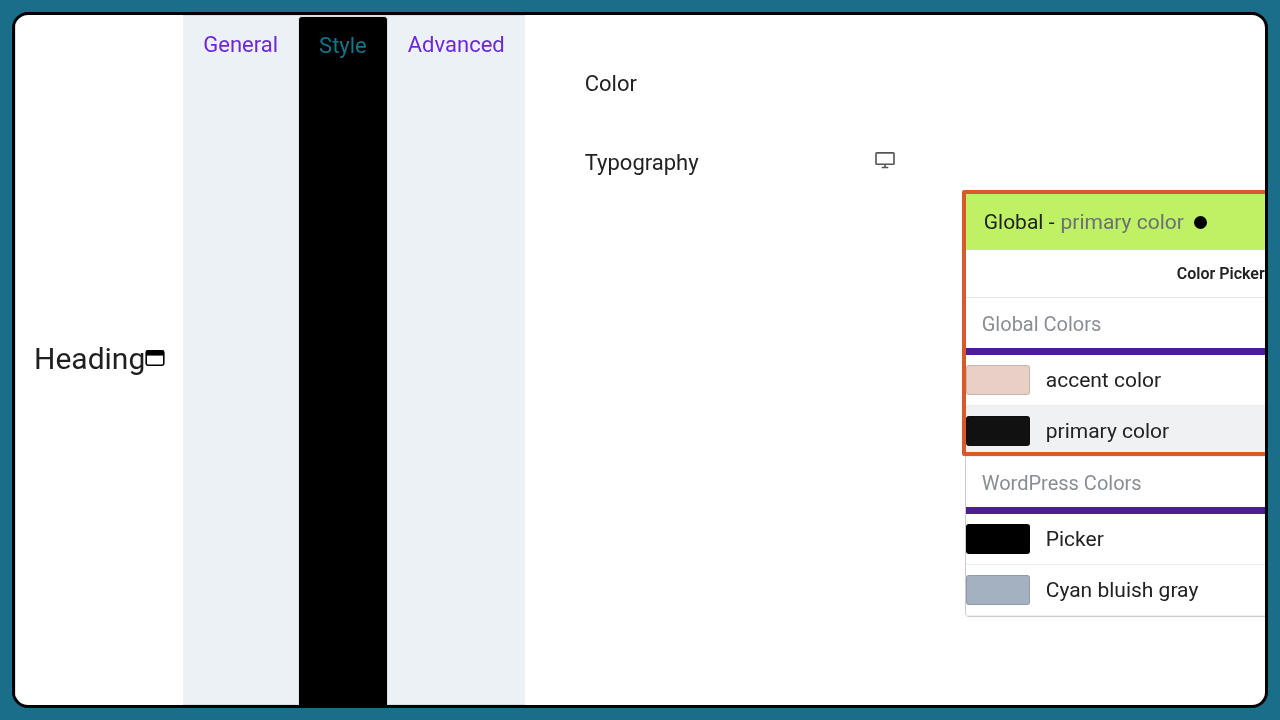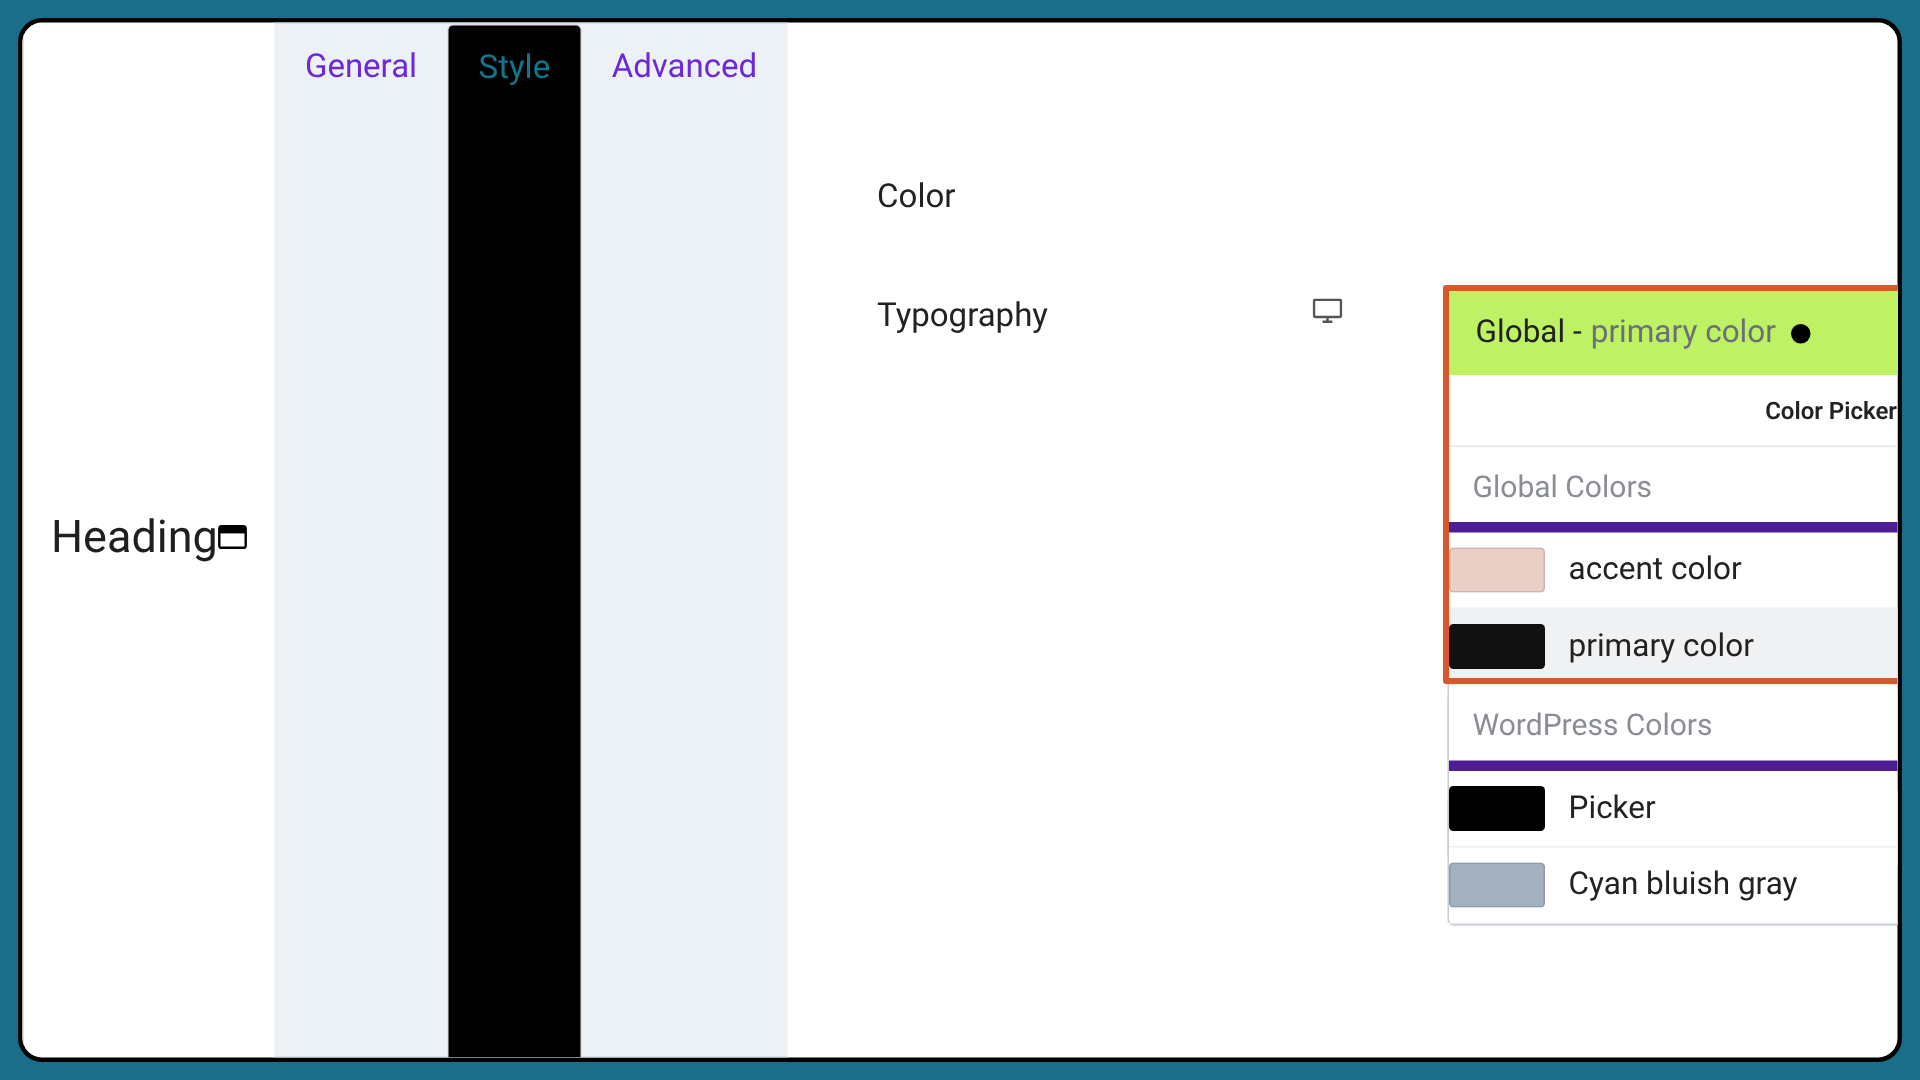--- a/index.html
+++ b/index.html
@@ -52,21 +52,20 @@
   }
   .content {
     position: relative;
     flex: 1;
     padding: 50px 60px;
   }
   .row {
     display: flex;
     align-items: flex-start;
     margin-bottom: 48px;
-    margin-top: 48px;
   }
   .row-label {
     width: 320px;
     font-size: 22px;
     color: #222;
     padding-top: 6px;
     display: flex;
     align-items: center;
     gap: 16px;
   }

